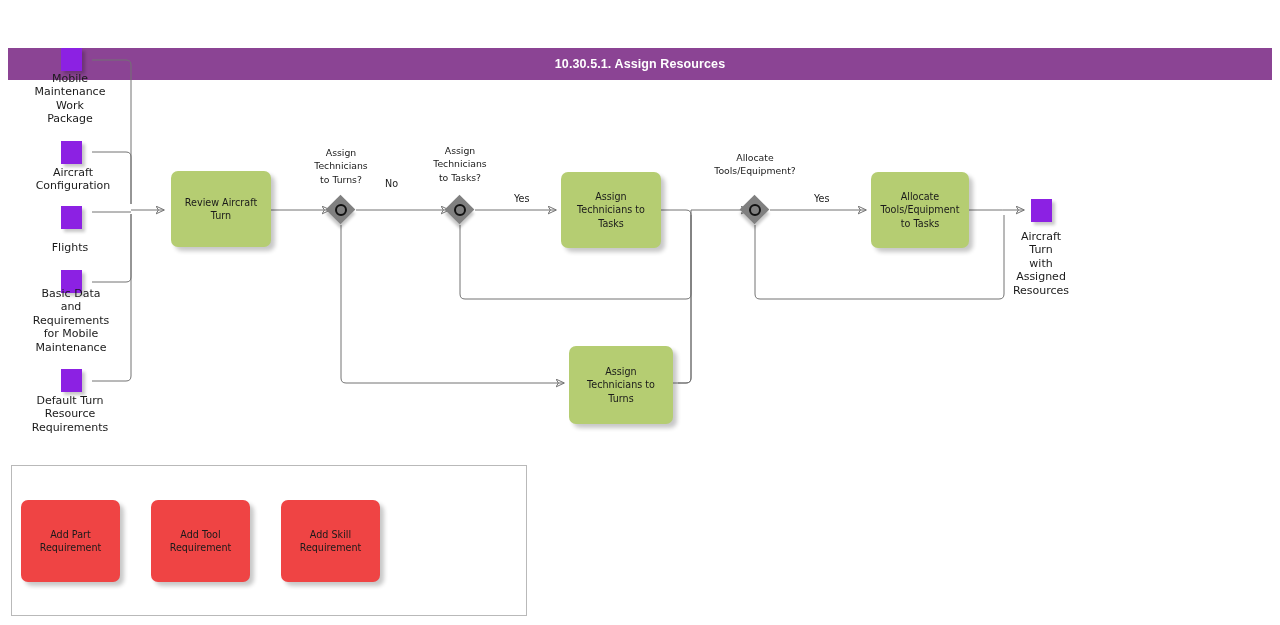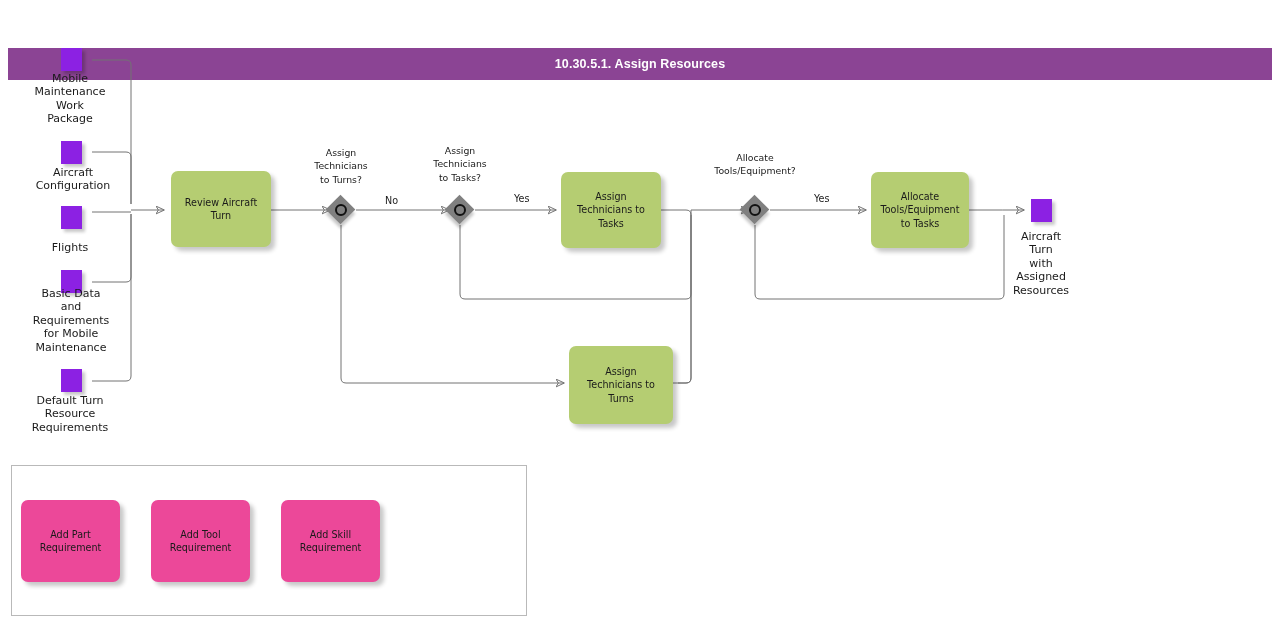--- a/index.html
+++ b/index.html
@@ -153,21 +153,21 @@
     text-align: center;
     font-family: "Liberation Sans", sans-serif;
     font-size: 10.6px;
     color: #1a1a1a;
   }
   .ga-task {
     position: absolute;
     top: 500px;
     width: 99px;
     height: 82px;
-    background: #ec4899;
+    background: #ef4444;
     border-radius: 7px;
     box-shadow: 4px 4px 4px rgba(0,0,0,0.22);
     display: flex;
     align-items: center;
     justify-content: center;
     text-align: center;
   }
   .ga-task span {
     font-family: "DejaVu Sans", sans-serif;
     font-size: 9.6px;
@@ -292,21 +292,21 @@
 Technicians
 to Tasks?</div>
 
   <div class="gateway" style="left:740px; top:195px;">
     <div class="dia"></div>
     <div class="ring"></div>
   </div>
   <div class="gwlabel" style="left:692px; top:151px; width:126px;">Allocate
 Tools/Equipment?</div>
 
-  <div class="flowlabel" style="left:385px; top:195px;">No</div>
+  <div class="flowlabel" style="left:385px; top:178px;">No</div>
   <div class="flowlabel" style="left:514px; top:193px;">Yes</div>
   <div class="flowlabel" style="left:814px; top:193px;">Yes</div>
 
   <div class="group-box"></div>
 
   <div class="ga-task" style="left:21px;">
     <span>Add Part
 Requirement</span>
   </div>
   <div class="ga-task" style="left:151px;">

